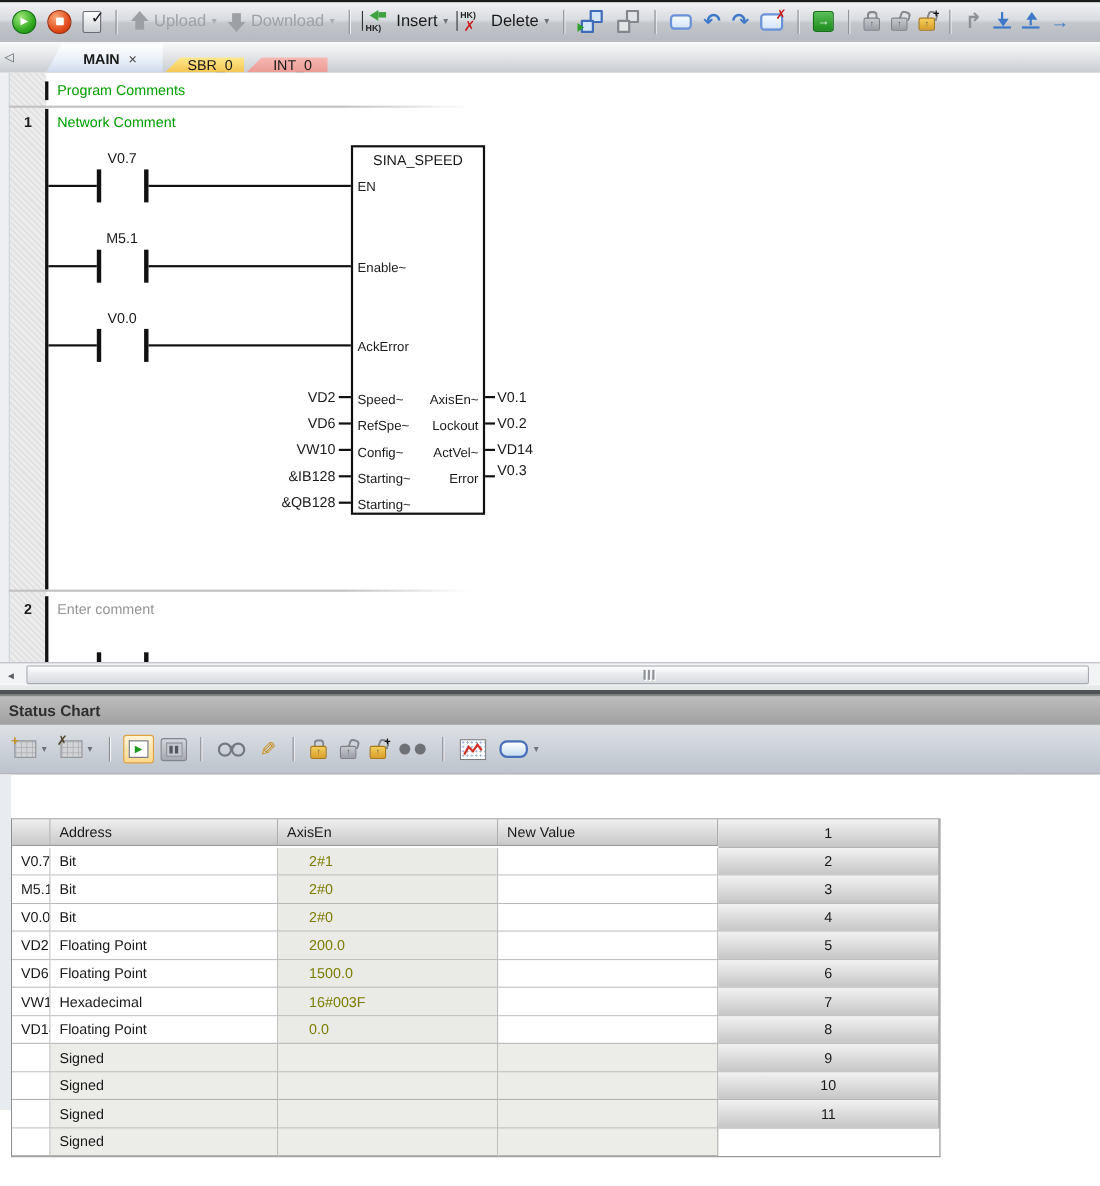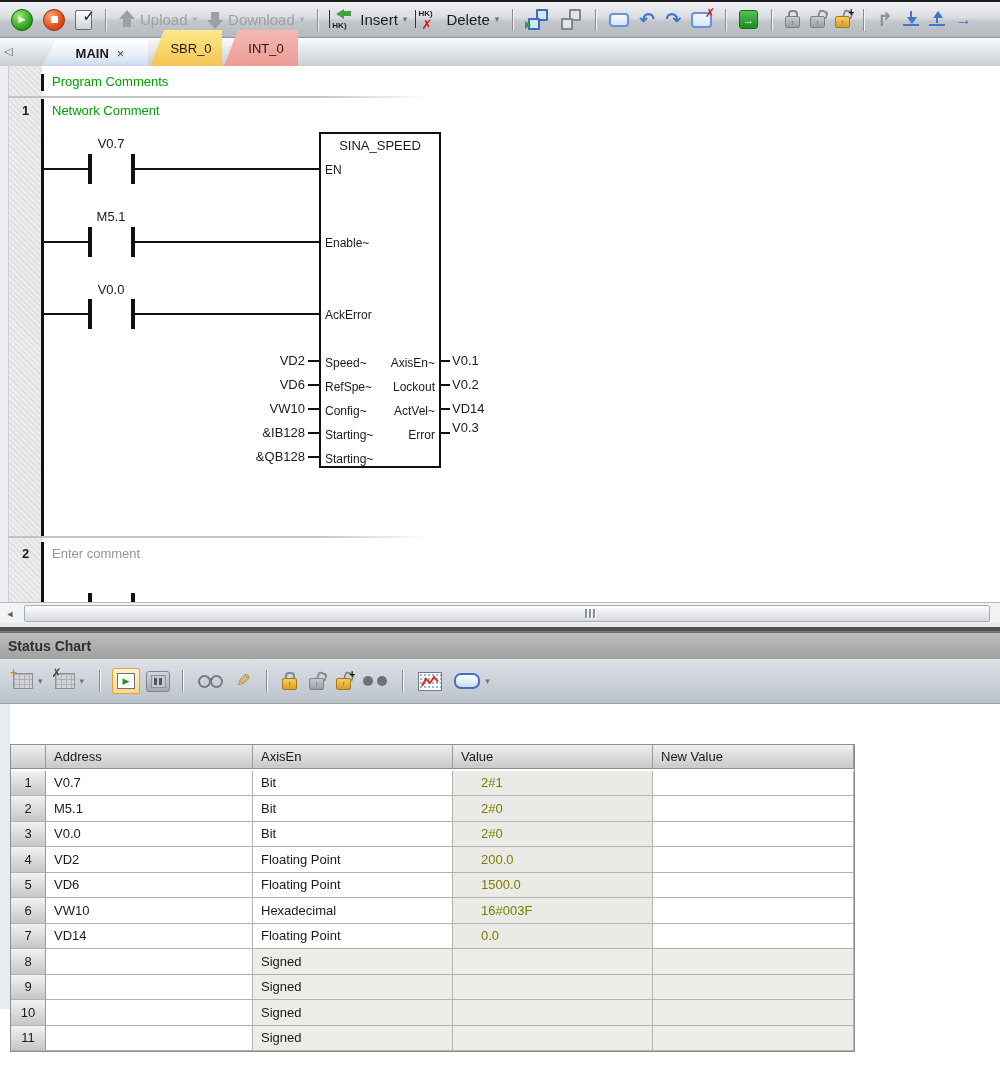--- a/index.html
+++ b/index.html
@@ -70,21 +70,21 @@
   .insrow.toline .tri{top:6px;border-top:7px solid #3e78c8;}
   .insrow.toline .stm{top:0;height:7px;}
   .insrow.fromline .bar{top:13px;}
   .insrow.fromline .tri{top:0;border-bottom:7px solid #3e78c8;}
   .insrow.fromline .stm{top:6px;height:6px;}
   .bluearr{font-size:17px;font-weight:bold;color:#3e78c8;line-height:1;flex:none;}
 
   
   .tabbar{left:0;top:38px;width:1000px;height:28px;background:linear-gradient(#fbfbfc,#c9cdd2);border-bottom:1px solid #9a9ea4;}
   .tabscroll{position:absolute;left:4px;top:7px;font-size:11px;color:#5a5e64;}
-  .tab{position:absolute;bottom:0;height:36px;display:flex;align-items:center;justify-content:center;gap:8px;
+  .tab{position:absolute;bottom:0;height:14px;display:flex;align-items:center;justify-content:center;gap:8px;
        clip-path:polygon(14px 0,100% 0,100% 100%,0 100%);padding:0 12px 0 22px;box-sizing:border-box;}
   .tab.main{left:42px;width:106px;height:26px;background:linear-gradient(#ffffff,#e8eef8 60%,#ccd9ec);font-weight:bold;}
   .tab.sbr{left:150px;width:72px;background:linear-gradient(#ffe98c,#f3c452);}
   .tab.int{left:224px;width:74px;background:linear-gradient(#f6b8b2,#ec9a94);}
   .tab .closex{font-size:13px;color:#444;font-weight:normal;}
 
   
   .editor{left:0;top:66px;width:1000px;height:536px;background:#fff;overflow:hidden;}
   .lstrip{left:0;top:0;width:8px;height:536px;background:#edeff2;border-right:1px solid #cbd0d5;}
   .gutter{left:9px;top:0;width:33px;height:536px;
@@ -487,21 +487,20 @@
     <span class="tag-ic"></span>
     <span class="caret">▾</span>
   </div>
 </div>
 
 <div class="abs tbl-strip"></div>
 <div class="abs sc-table">
   <div class="cell hcell"></div>
   <div class="cell hcell">Address</div>
   <div class="cell hcell">AxisEn</div>
-  <div class="cell hcell">Value</div>
   <div class="cell hcell">New Value</div>
 
   <div class="t-row">
     <div class="cell numcell">1</div>
     <div class="cell addrcell">V0.7</div>
     <div class="cell fmtcell">Bit</div>
     <div class="cell valcell">2#1</div>
     <div class="cell nvcell"></div>
   </div>
   <div class="t-row">

